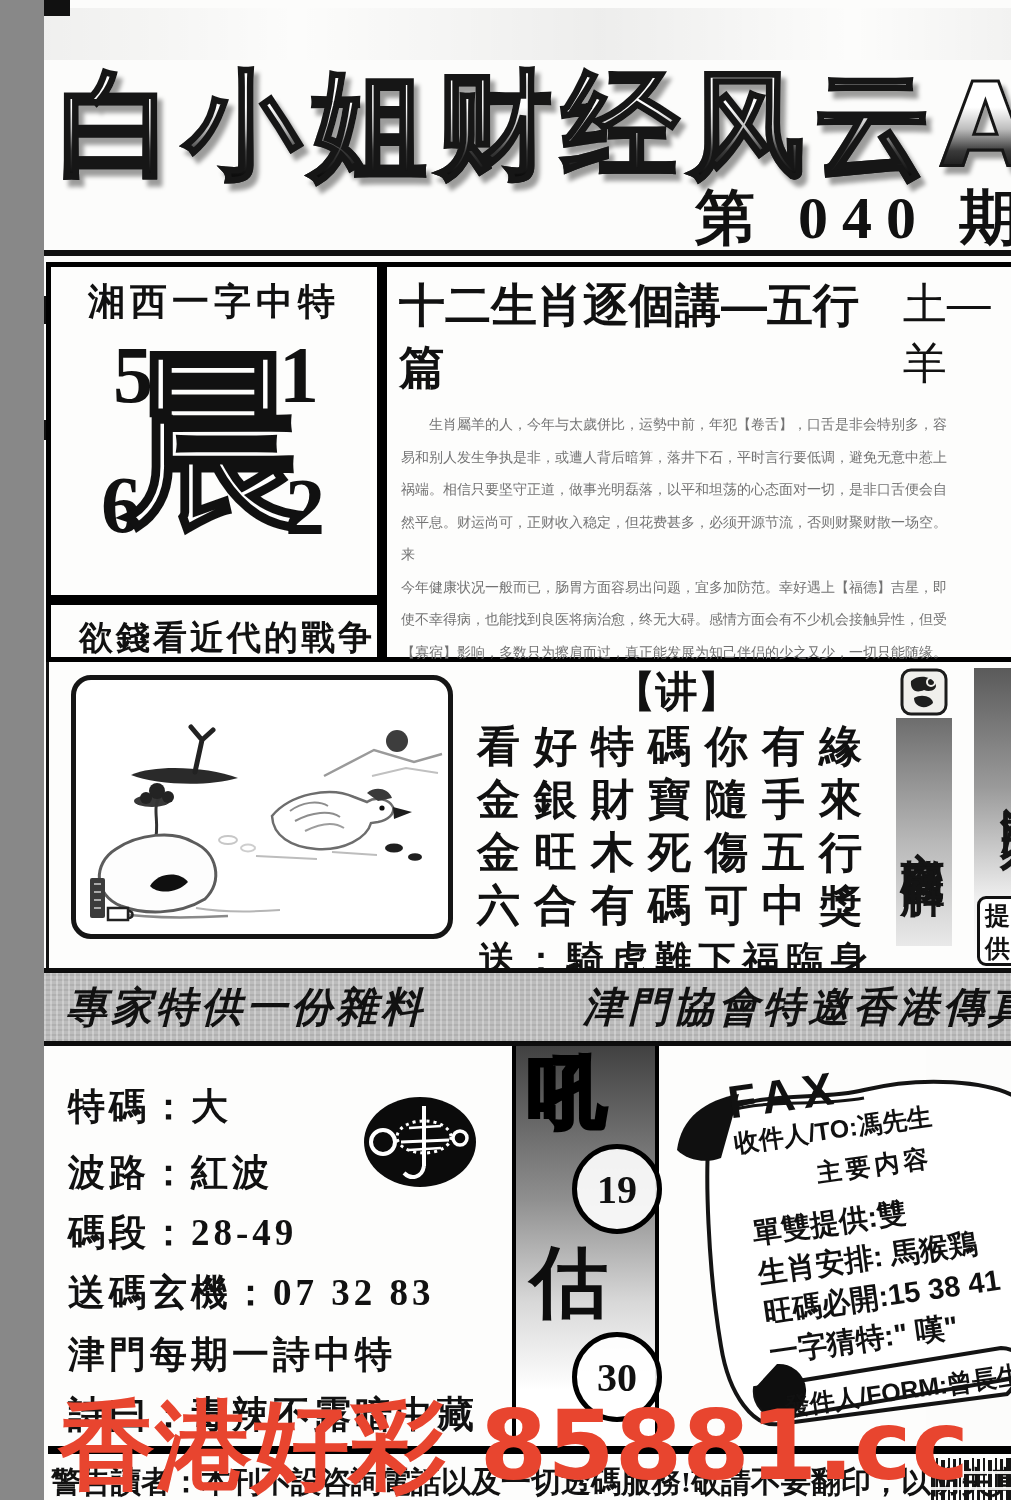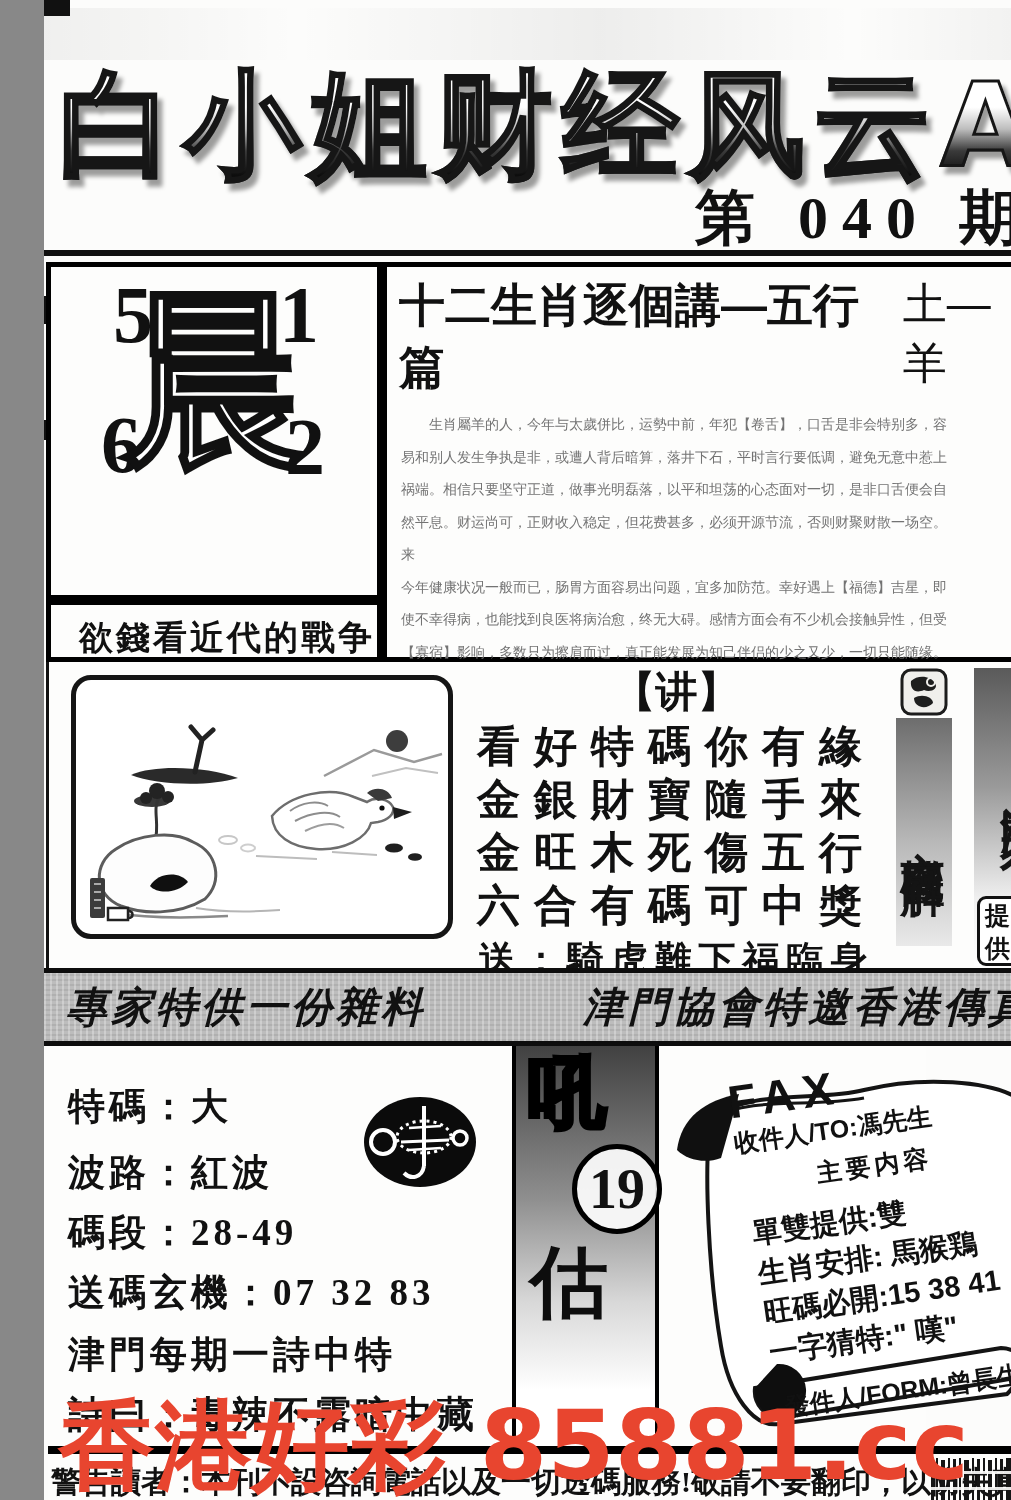--- a/index.html
+++ b/index.html
@@ -80,21 +80,21 @@
   .t1{top:36px;} .t2{top:102px;} .t3{top:162px;} .t4{top:222px;} .t5{top:284px;} .t6{top:344px;}
   .oval-seal{position:absolute;left:317px;top:48px;}
   .shout{position:absolute;left:468px;top:0px;width:147px;height:400px;box-sizing:border-box;
          border-left:4px solid #000;border-right:4px solid #000;overflow:visible;
          background:linear-gradient(180deg,#414141,#8e8e8e 38%,#d8d8d8 64%,#fff 86%);}
   .shout-char{position:absolute;font-size:78px;font-weight:900;line-height:1;font-family:"Liberation Serif",serif;}
   .sc-top{left:12px;top:8px;color:#fff;-webkit-text-stroke:4px #000;}
   .sc-bot{left:14px;top:198px;color:#0d0d0d;}
   .shout-circle{position:absolute;width:90px;height:90px;border:5px solid #000;border-radius:50%;
           box-sizing:border-box;background:rgba(255,255,255,.9);display:flex;align-items:center;
-          justify-content:center;font-size:56px;font-weight:900;font-family:"Liberation Serif",serif;}
+          justify-content:center;font-size:40px;font-weight:900;font-family:"Liberation Serif",serif;}
   .cir19{left:56px;top:98px;} .cir30{left:56px;top:286px;}
   .fax{position:absolute;left:615px;top:0;width:396px;height:400px;}
   .fax-svg{position:absolute;left:0;top:0;}
   .fax-text{position:absolute;left:66px;top:34px;width:300px;transform:rotate(-8deg);
             transform-origin:0 0;font-weight:900;font-family:"Liberation Sans",sans-serif;}
   .fx-title{font-size:46px;letter-spacing:8px;line-height:1;}
   .fx-to{font-size:25px;margin-top:2px;}
   .fx-subj{font-size:25px;margin:8px 0 0 78px;letter-spacing:4px;}
   .fx-line{font-size:29px;line-height:40px;white-space:nowrap;}
   .fx-lines{margin-top:14px;margin-left:6px;}
@@ -117,20 +117,21 @@
   <div class="corner-tl"></div>
   <div class="corner-tr"></div>
   <div class="edge-tick1"></div>
   <div class="edge-tick2"></div>
 
   <div class="main-title">白小姐财经风云A</div>
   <div class="issue">第 040 期</div>
   <div class="title-rule"></div>
 
   <div class="left-box">
+    <div class="lb-heading">湘西一字中特</div>
     <div class="lb-grid">
       <div class="lb-num n5">5</div>
       <div class="lb-num n1">1</div>
       <div class="lb-num n6">6</div>
       <div class="lb-num n2">2</div>
       <div class="lb-big">晨</div>
     </div>
   </div>
   <div class="money-box">
     <div>欲錢看近代的戰争</div>
@@ -241,20 +242,21 @@
       <path d="M63,72 C61,84 50,86 43,79" fill="none" stroke="#fff" stroke-width="4"></path>
       <path d="M40,48 L88,46" stroke="#fff" stroke-width="3"></path>
       <path d="M48,34 L80,32 M48,56 L80,54" stroke="#fff" stroke-width="2.5"></path>
       <circle cx="99" cy="44" r="7" fill="none" stroke="#fff" stroke-width="3.5"></circle>
     </svg>
 
     <div class="shout">
       <div class="shout-char sc-top">吼</div>
       <div class="shout-circle cir19">19</div>
       <div class="shout-char sc-bot">估</div>
+      <div class="shout-circle cir30">30</div>
     </div>
 
     <div class="fax">
       <svg class="fax-svg" width="396" height="400" viewBox="0 0 396 400">
         <path d="M52,72 C95,42 160,56 205,44 C262,30 332,34 362,54 C384,78 388,150 376,252 C371,305 364,332 348,348 L120,378 C95,382 70,350 62,300 C50,230 44,120 52,72 Z" fill="#ffffff" stroke="#141414" stroke-width="4"></path>
         <path d="M52,72 C95,50 150,62 205,52" fill="none" stroke="#141414" stroke-width="3"></path>
         <path d="M18,104 C22,72 46,54 80,48 L62,112 C46,118 28,114 18,104 Z" fill="#101010"></path>
         <path d="M96,342 L342,302 A26,26 0 0 1 368,330 L122,372 A27,27 0 0 1 96,342 Z" fill="#ffffff" stroke="#141414" stroke-width="4"></path>
         <path d="M96,342 A27,27 0 0 0 122,372 A27,27 0 0 0 118,318 Z" fill="#0e0e0e"></path>
       </svg>

